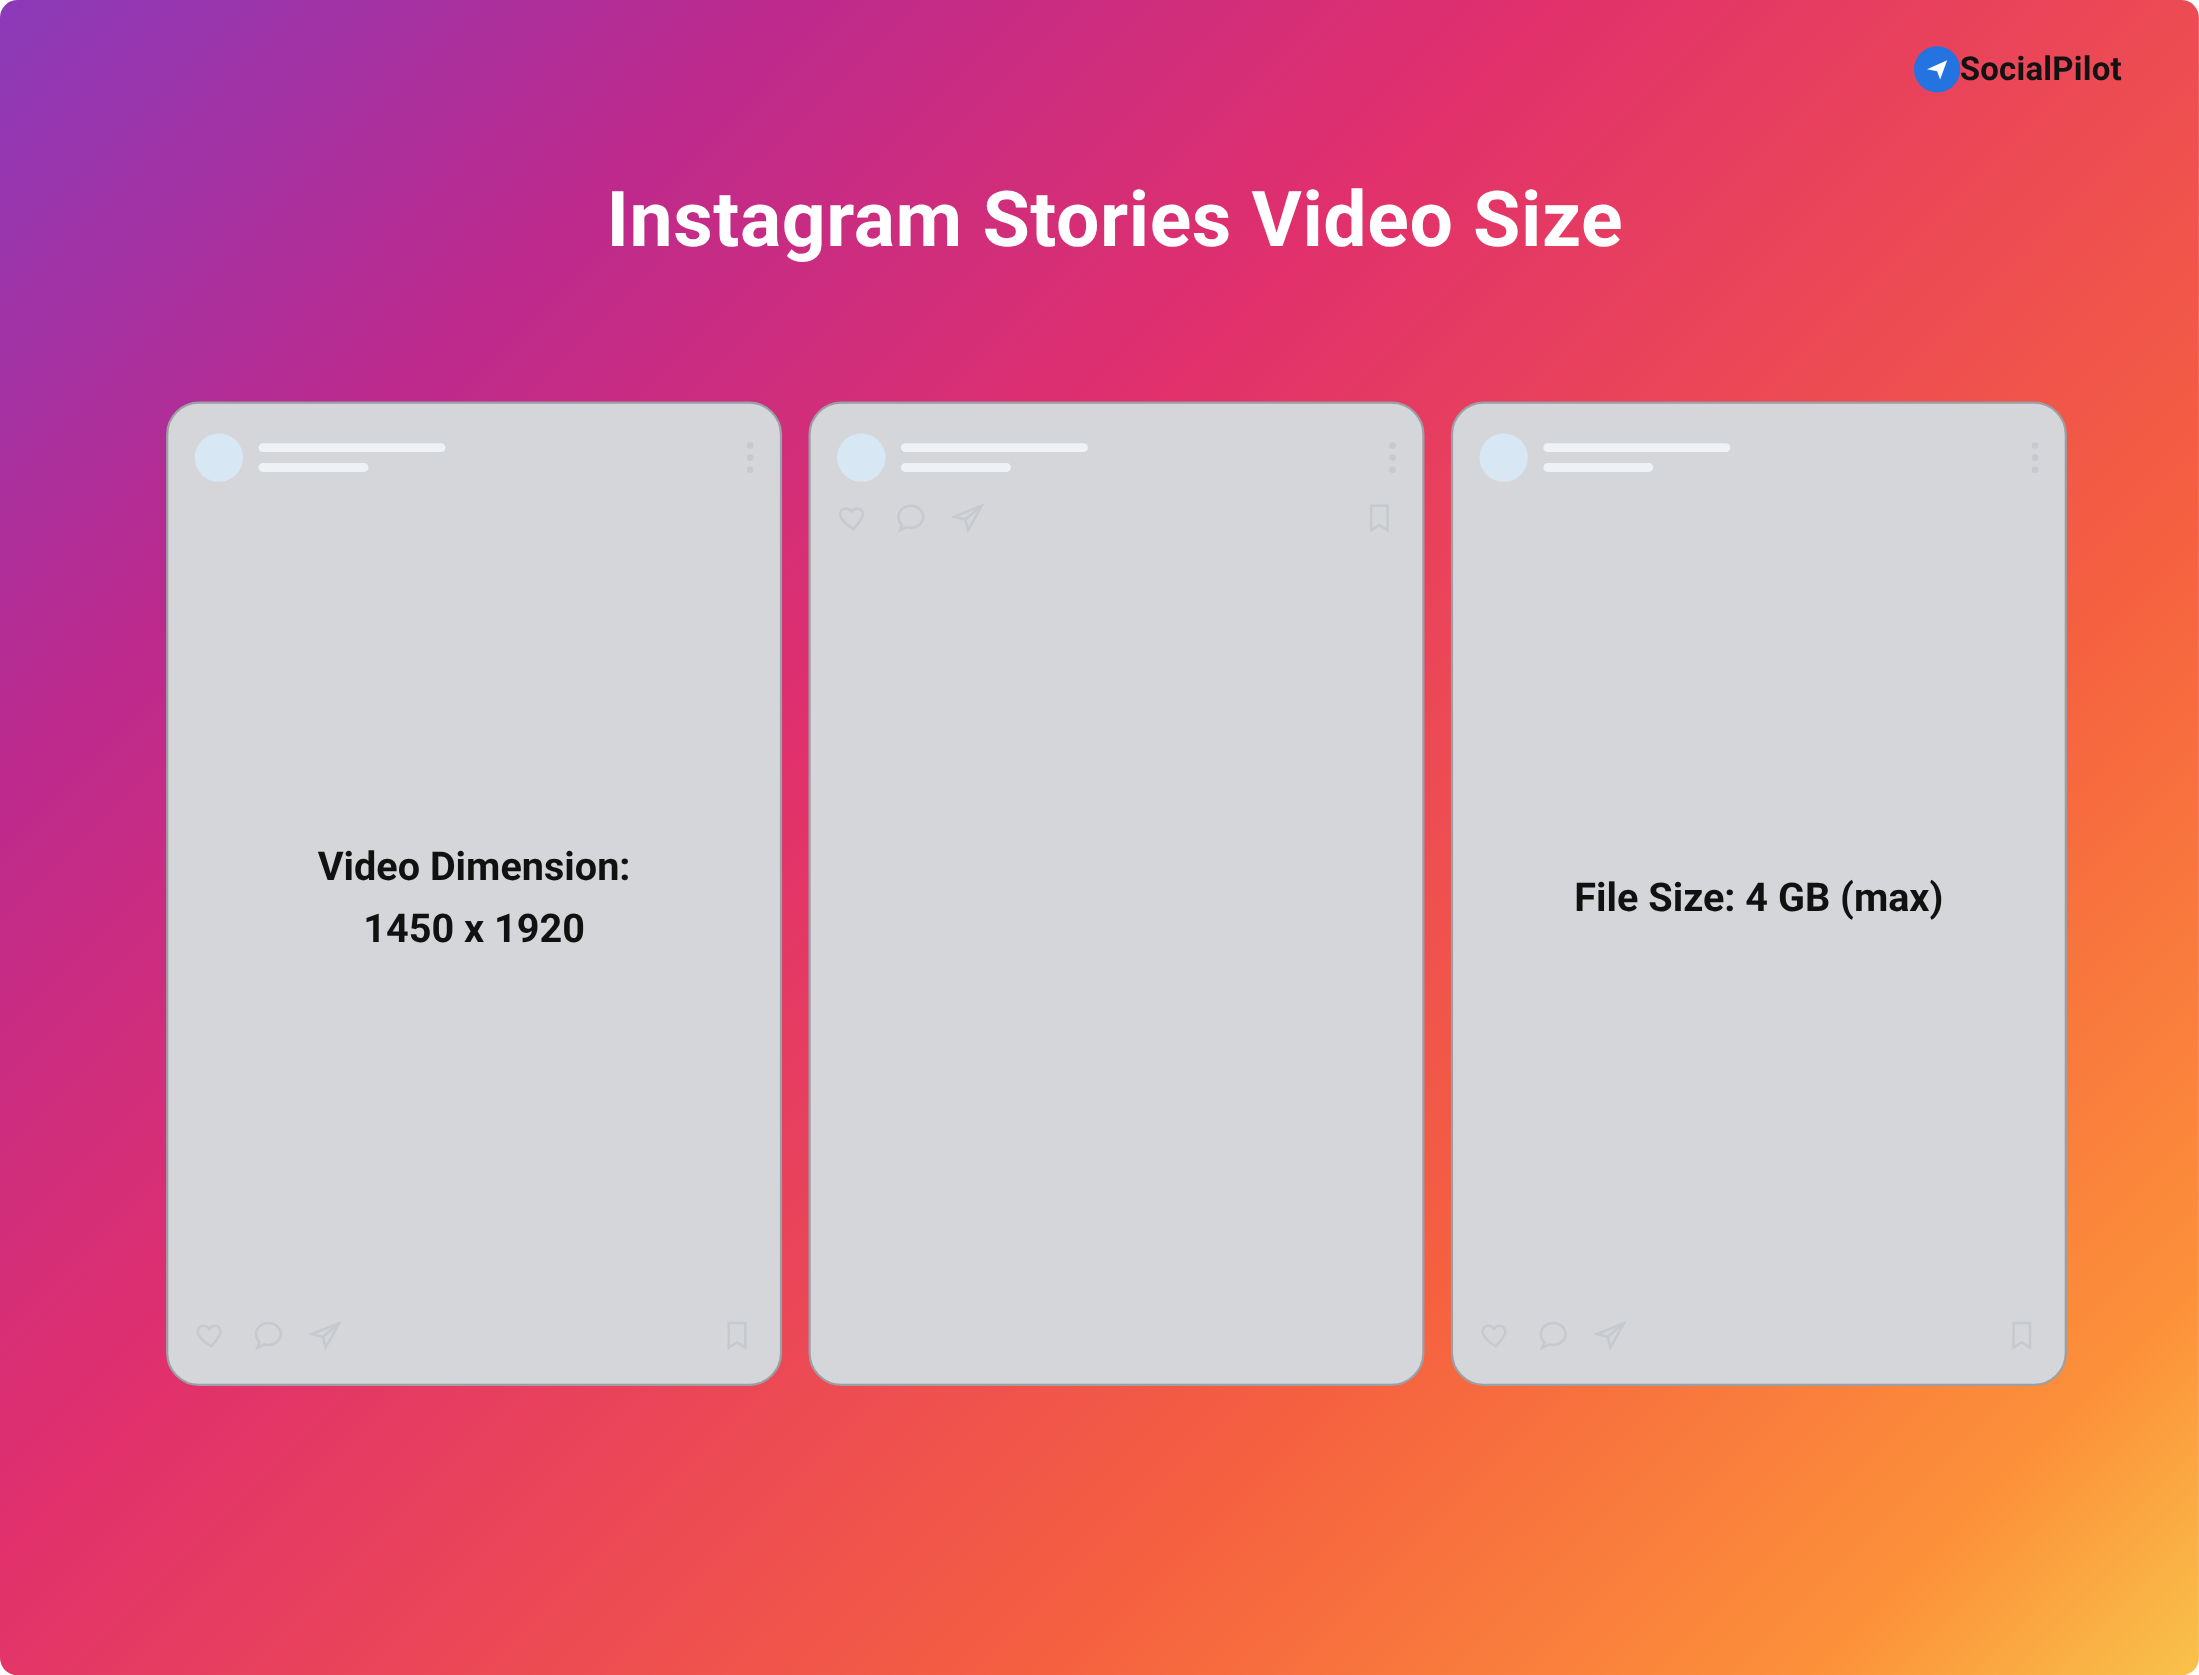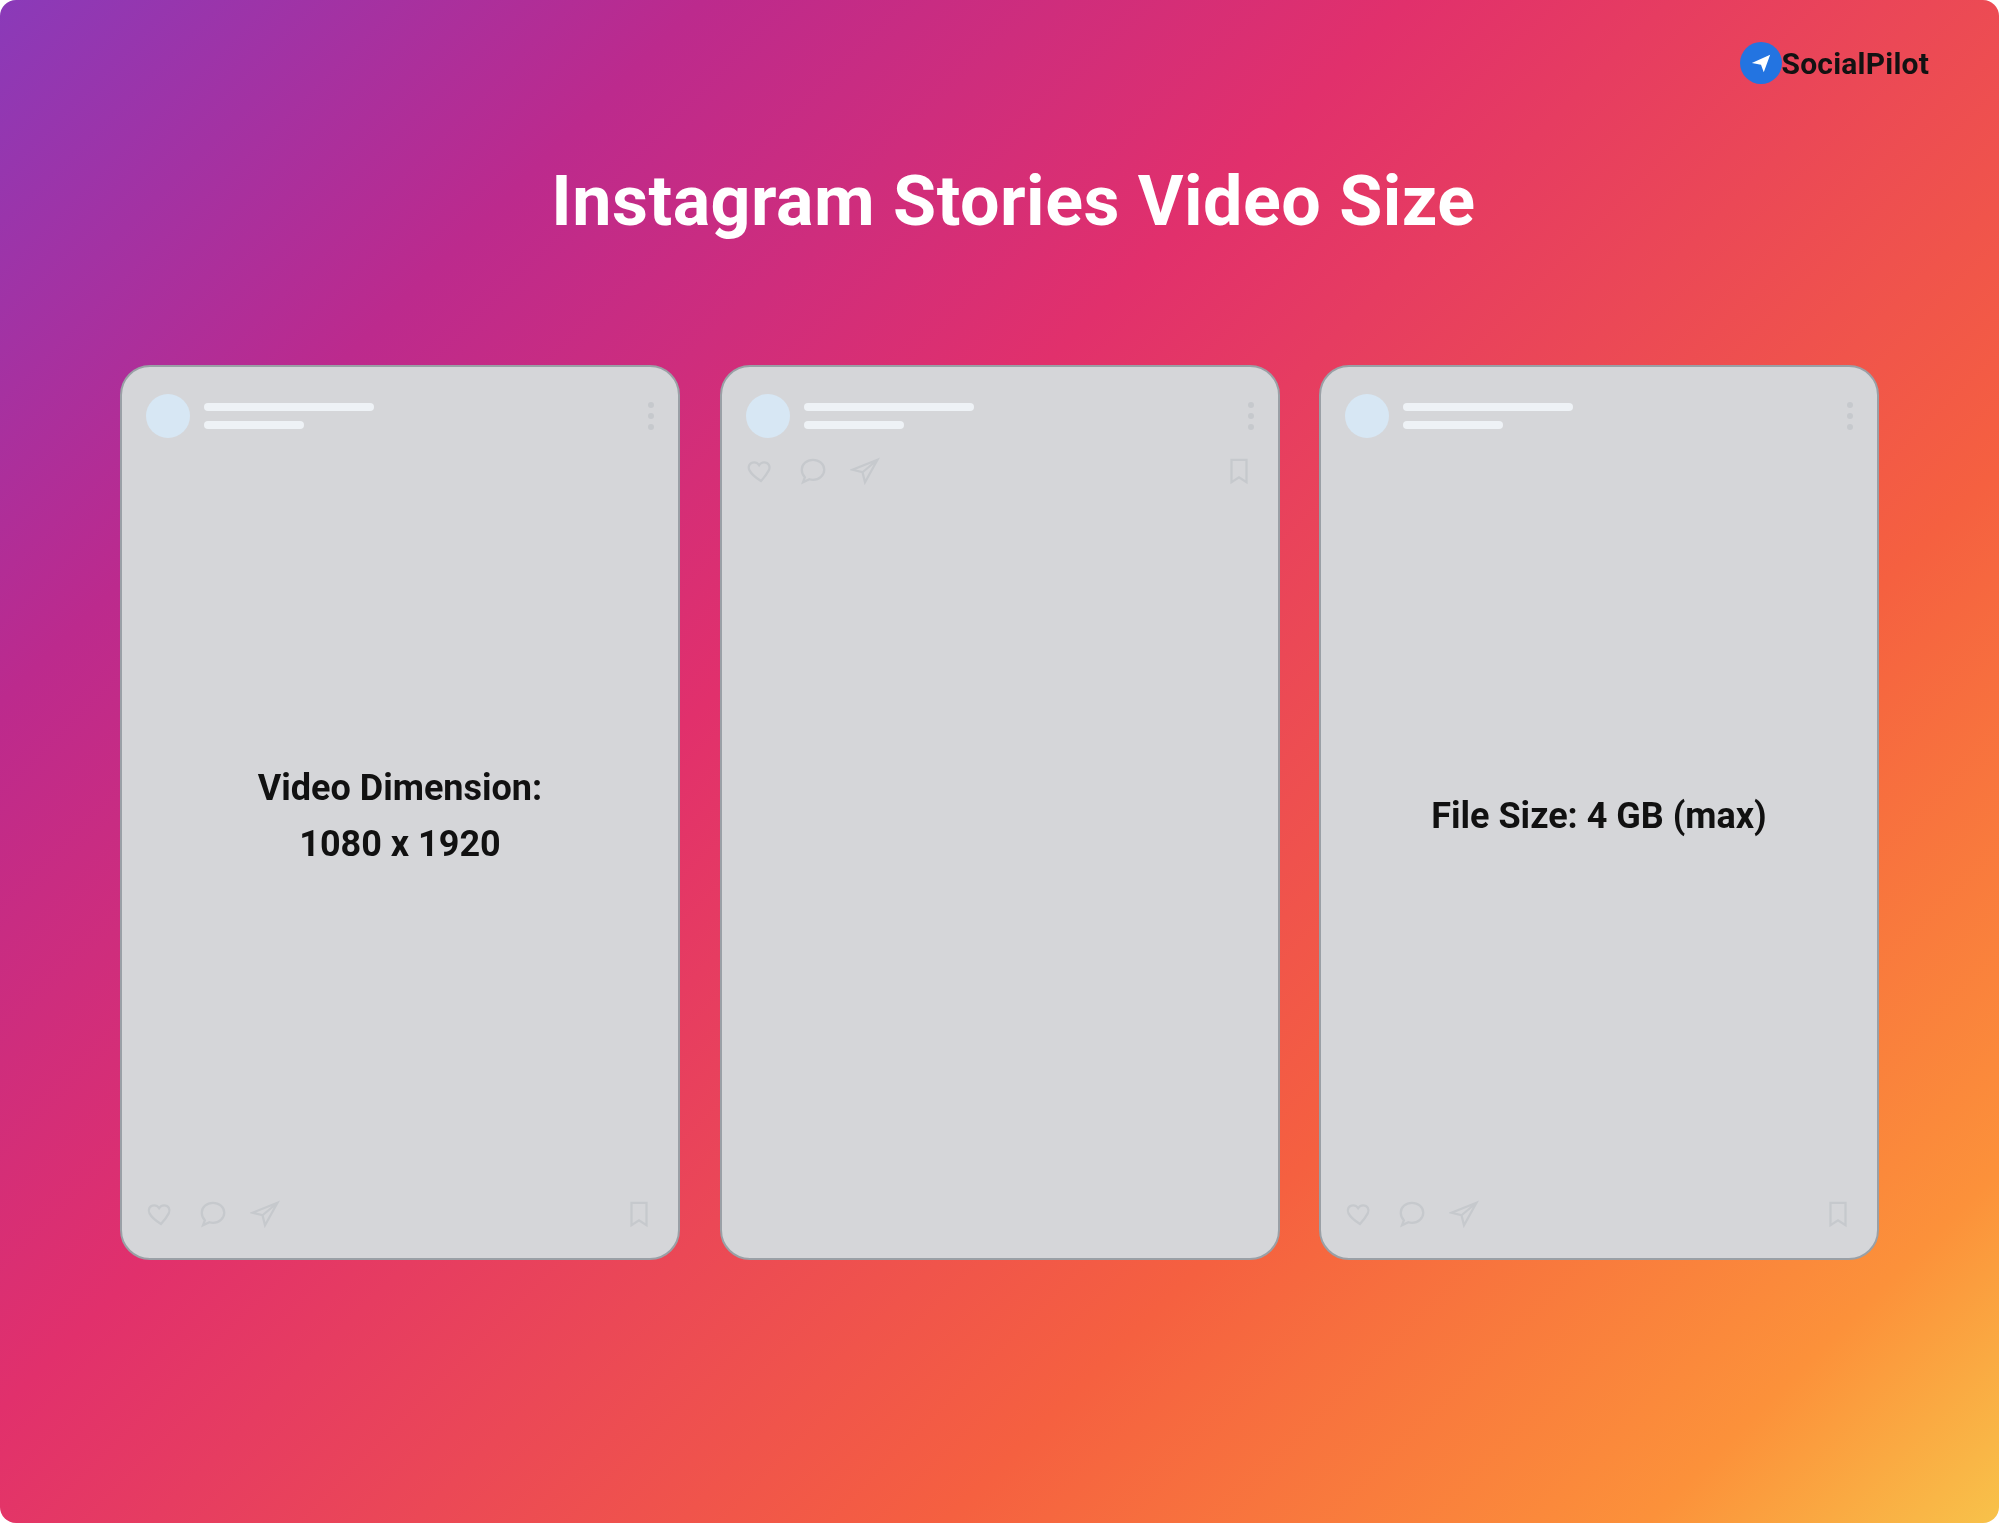--- a/index.html
+++ b/index.html
@@ -61,21 +61,21 @@
     letter-spacing: 0.5px;
     margin-left: 28px;
   }
   
   .cards {
     position: absolute;
     top: 365px;
     left: 120px;
     right: 120px;
     display: flex;
-    justify-content: space-between;
+    justify-content: flex-end;
     gap: 24px;
   }
   .card {
     width: 560px;
     height: 895px;
     background: #d5d6d9;
     border: 2px solid #9aa0a6;
     border-radius: 30px;
     position: relative;
     padding: 20px 24px 18px 24px;
@@ -164,21 +164,21 @@
           <div class="line short"></div>
         </div>
         <div class="more">
           <span class="dot"></span>
             <span class="dot"></span>
             <span class="dot"></span>
         </div>
       </div>
       <div class="card-content">
         <span class="line1">Video Dimension:</span>
-        <span class="line2">1080 x 1920</span>
+        <span class="line2">1450 x 1920</span>
       </div>
       <div class="card-footer">
         <span class="fi">
             <svg viewBox="0 0 24 24">
               <path d="M12 20s-7-4.35-9.2-8.5C1.2 8.5 3 5 6.5 5c2 0 3.3 1.2 4 2.3C11.2 6.2 12.5 5 14.5 5 18 5 19.8 8.5 18.2 11.5 16 15.65 12 20 12 20z"></path>
             </svg>
           </span>
         <span class="fi">
             <svg viewBox="0 0 24 24">
               <path d="M12 3c5 0 9 3.6 9 8 0 4.4-4 8-9 8-1 0-2-.15-2.9-.43L4 21l1.5-4C4 15.5 3 13.4 3 11 3 6.6 7 3 12 3z"></path>

